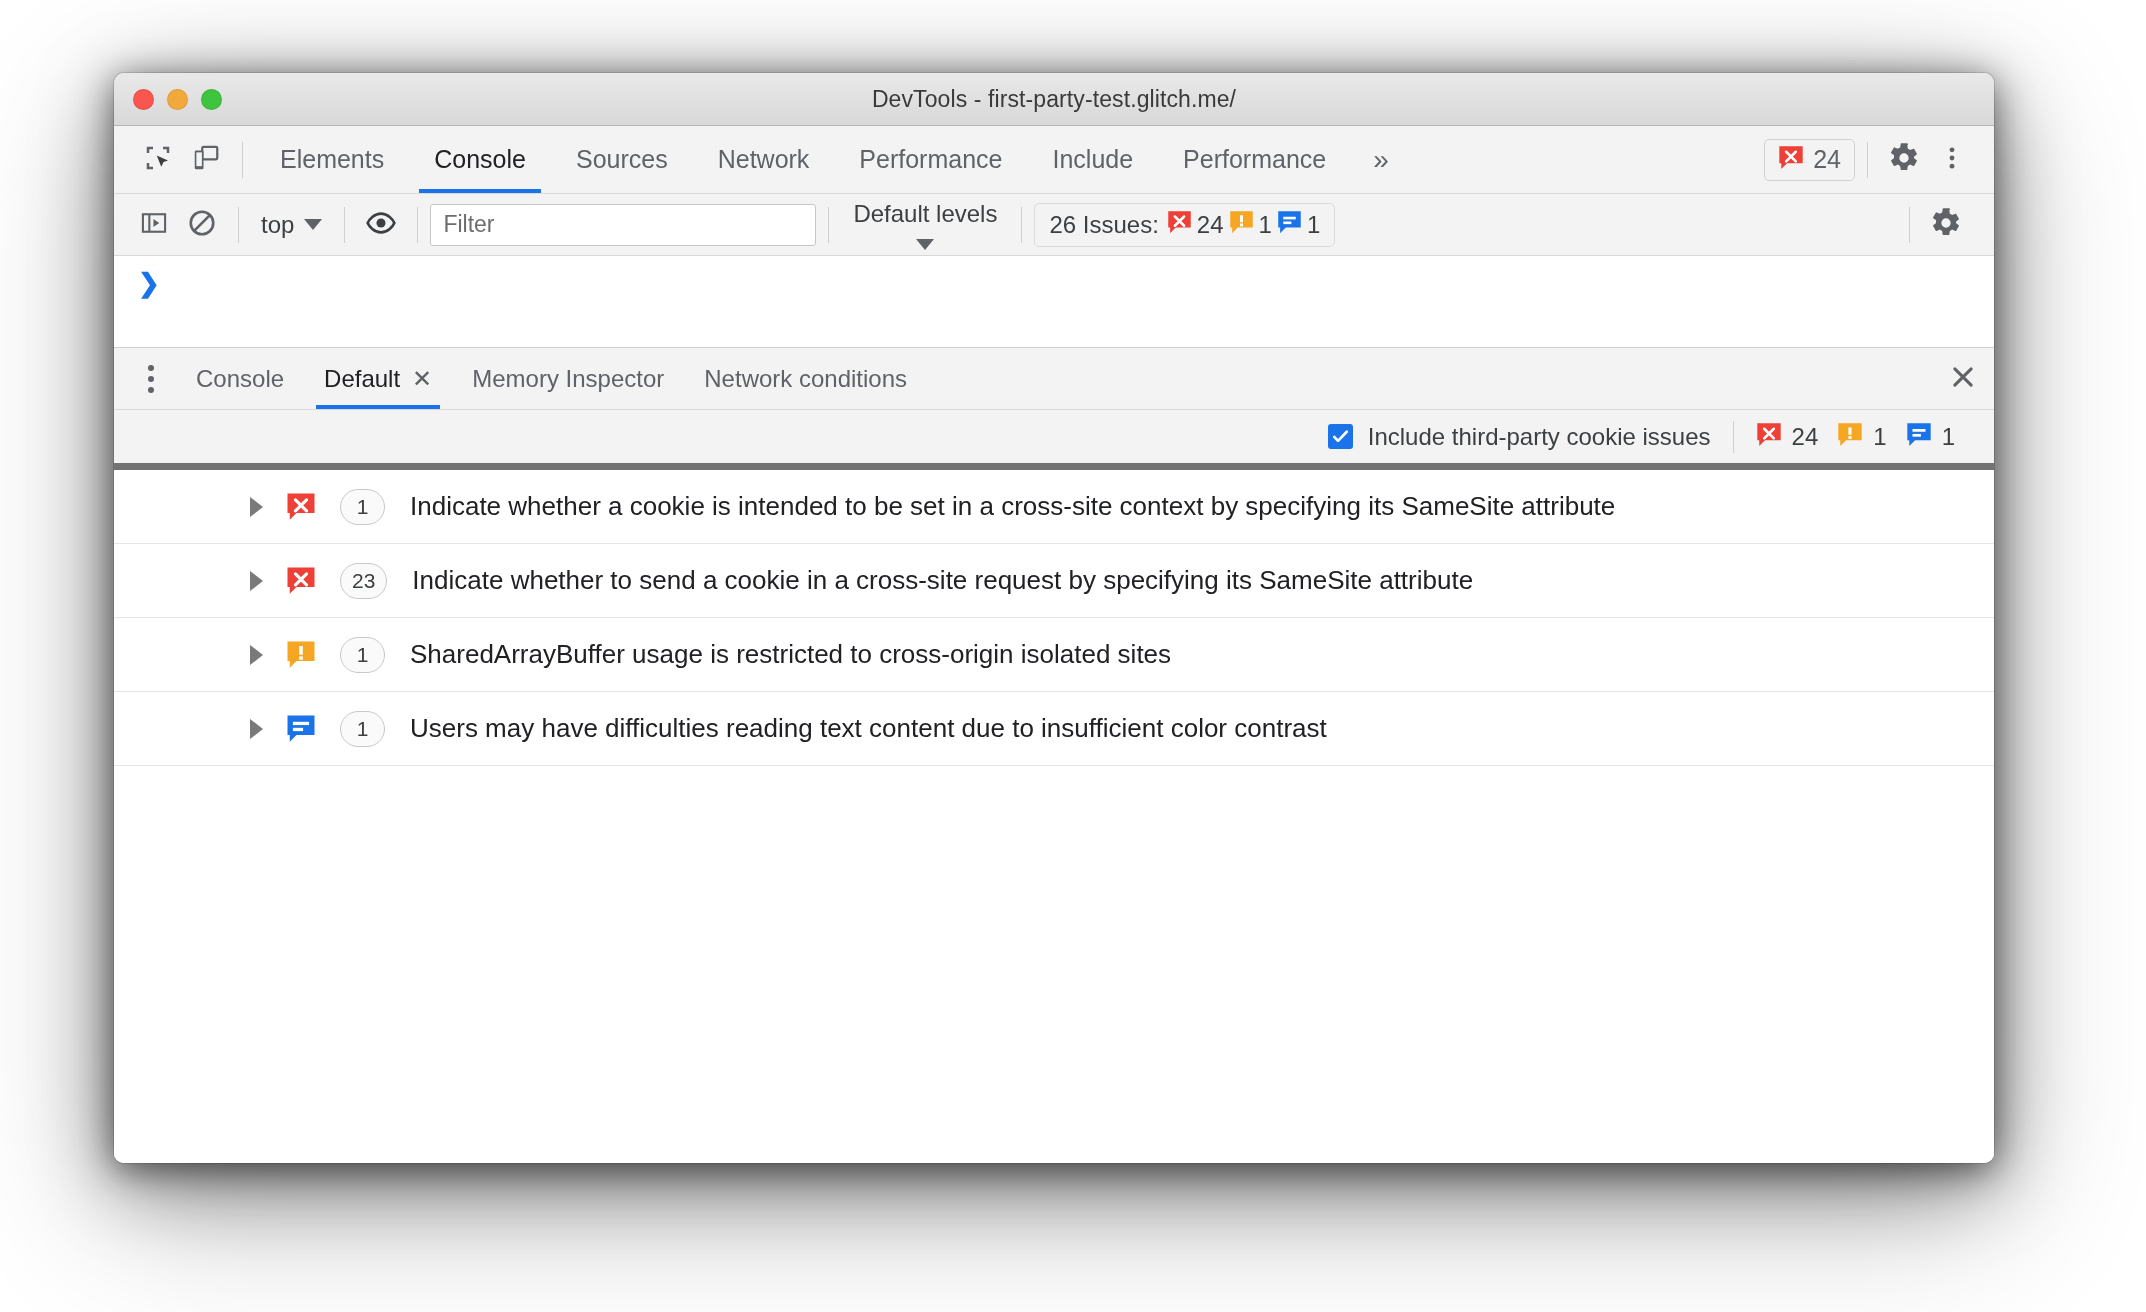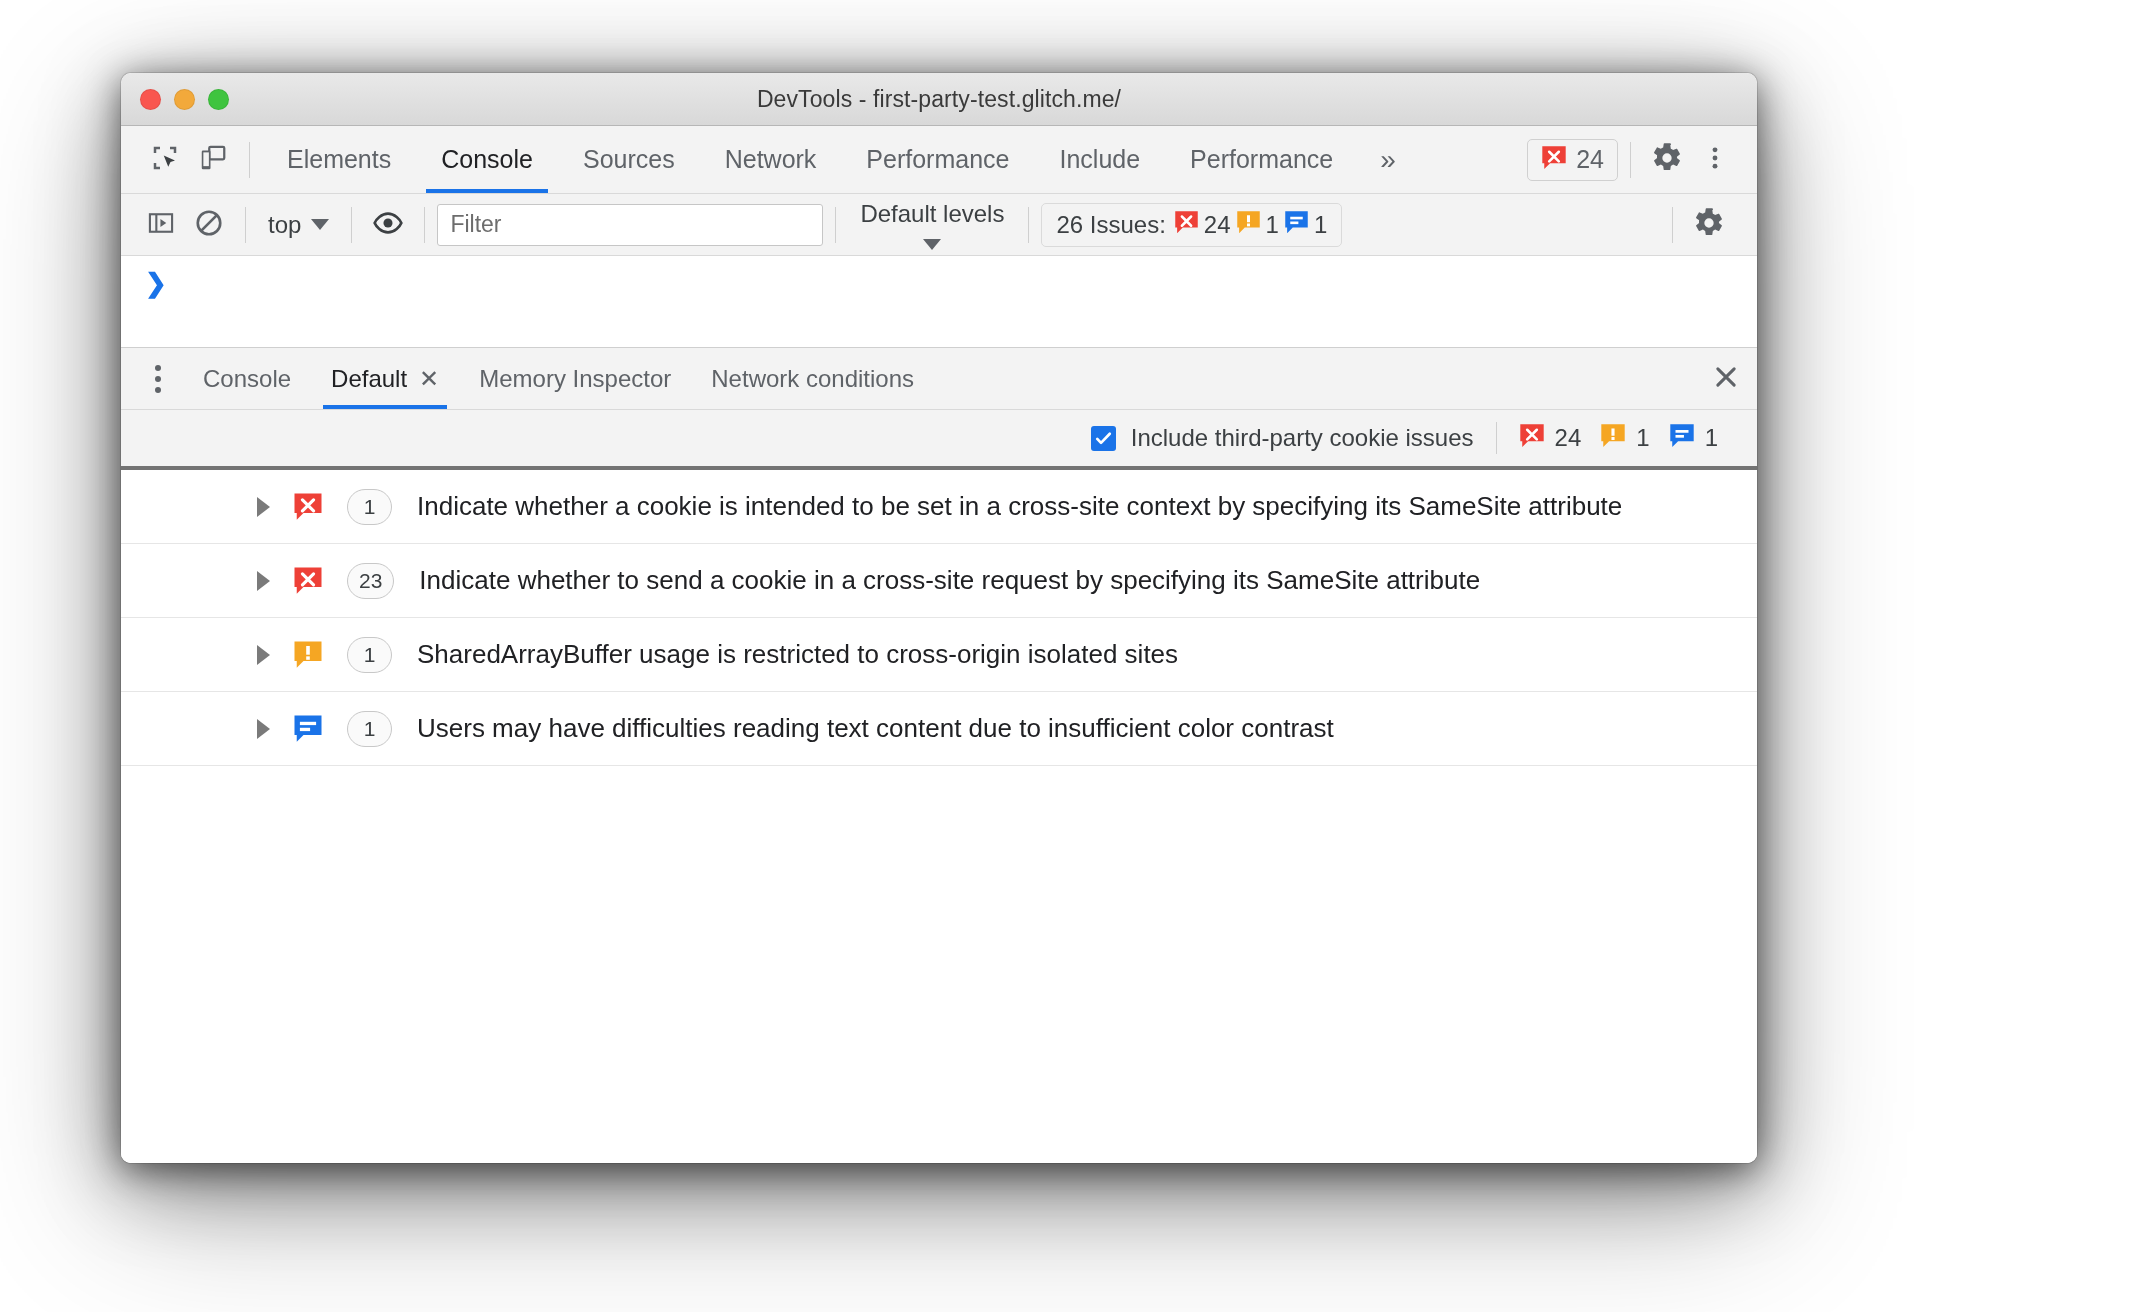--- a/index.html
+++ b/index.html
@@ -17,23 +17,23 @@
     position: relative;
     width: 2146px; height: 1312px;
     background: #ffffff;
     display: flex;
     align-items: center;
     justify-content: center;
   }
 
   .window {
     position: absolute;
-    left: 121px;
+    left: 114px;
     top: 73px;
-    width: 1636px;
+    width: 1880px;
     height: 1090px;
     background: #ffffff;
     border-radius: 10px;
     box-shadow:
       0 0 0 1px rgba(0,0,0,0.12),
       0 6px 34px rgba(0,0,0,0.52),
       0 20px 80px rgba(0,0,0,0.40),
       0 40px 150px rgba(0,0,0,0.30);
     overflow: hidden;
     display: flex;
@@ -292,21 +292,21 @@
     cursor: pointer;
     flex: 0 0 62px;
     margin-left: auto;
   }
 
   
   .issues-bar {
     height: 60px;
     flex: 0 0 60px;
     background: #f3f3f3;
-    border-bottom: 4px solid #737373;
+    border-bottom: 7px solid #737373;
     display: flex;
     align-items: center;
     justify-content: flex-end;
     padding-right: 30px;
     gap: 0;
   }
   .cb-wrap {
     display: flex;
     align-items: center;
     gap: 15px;

